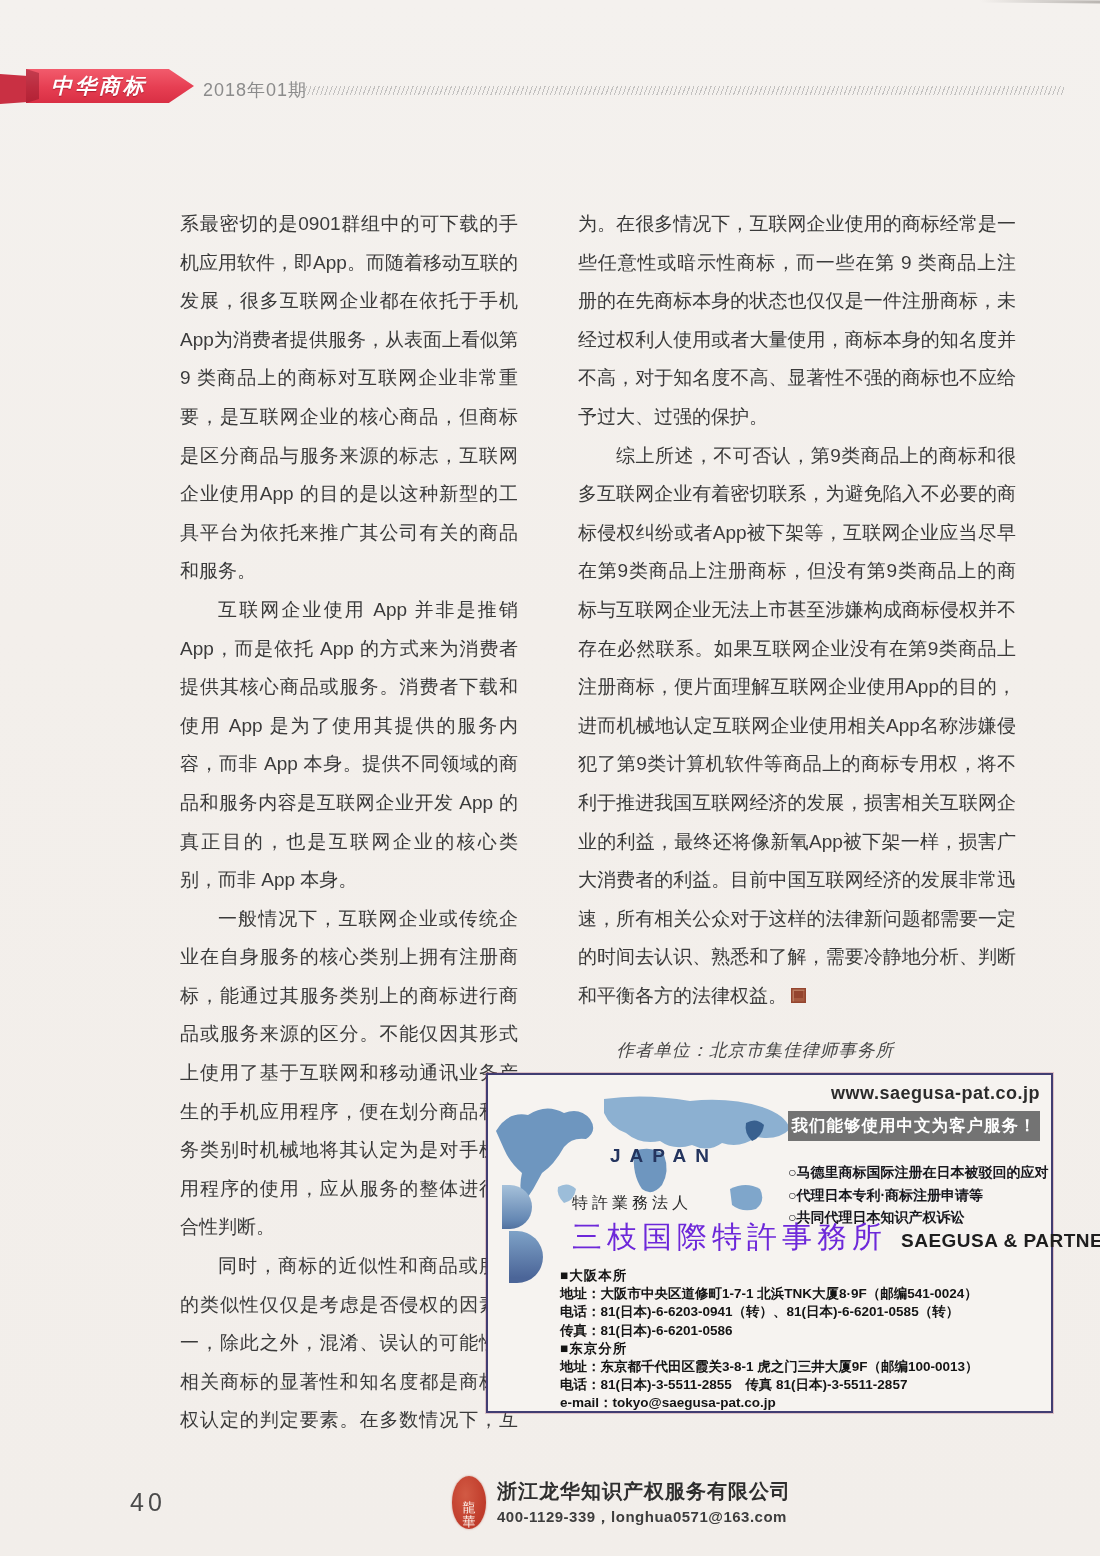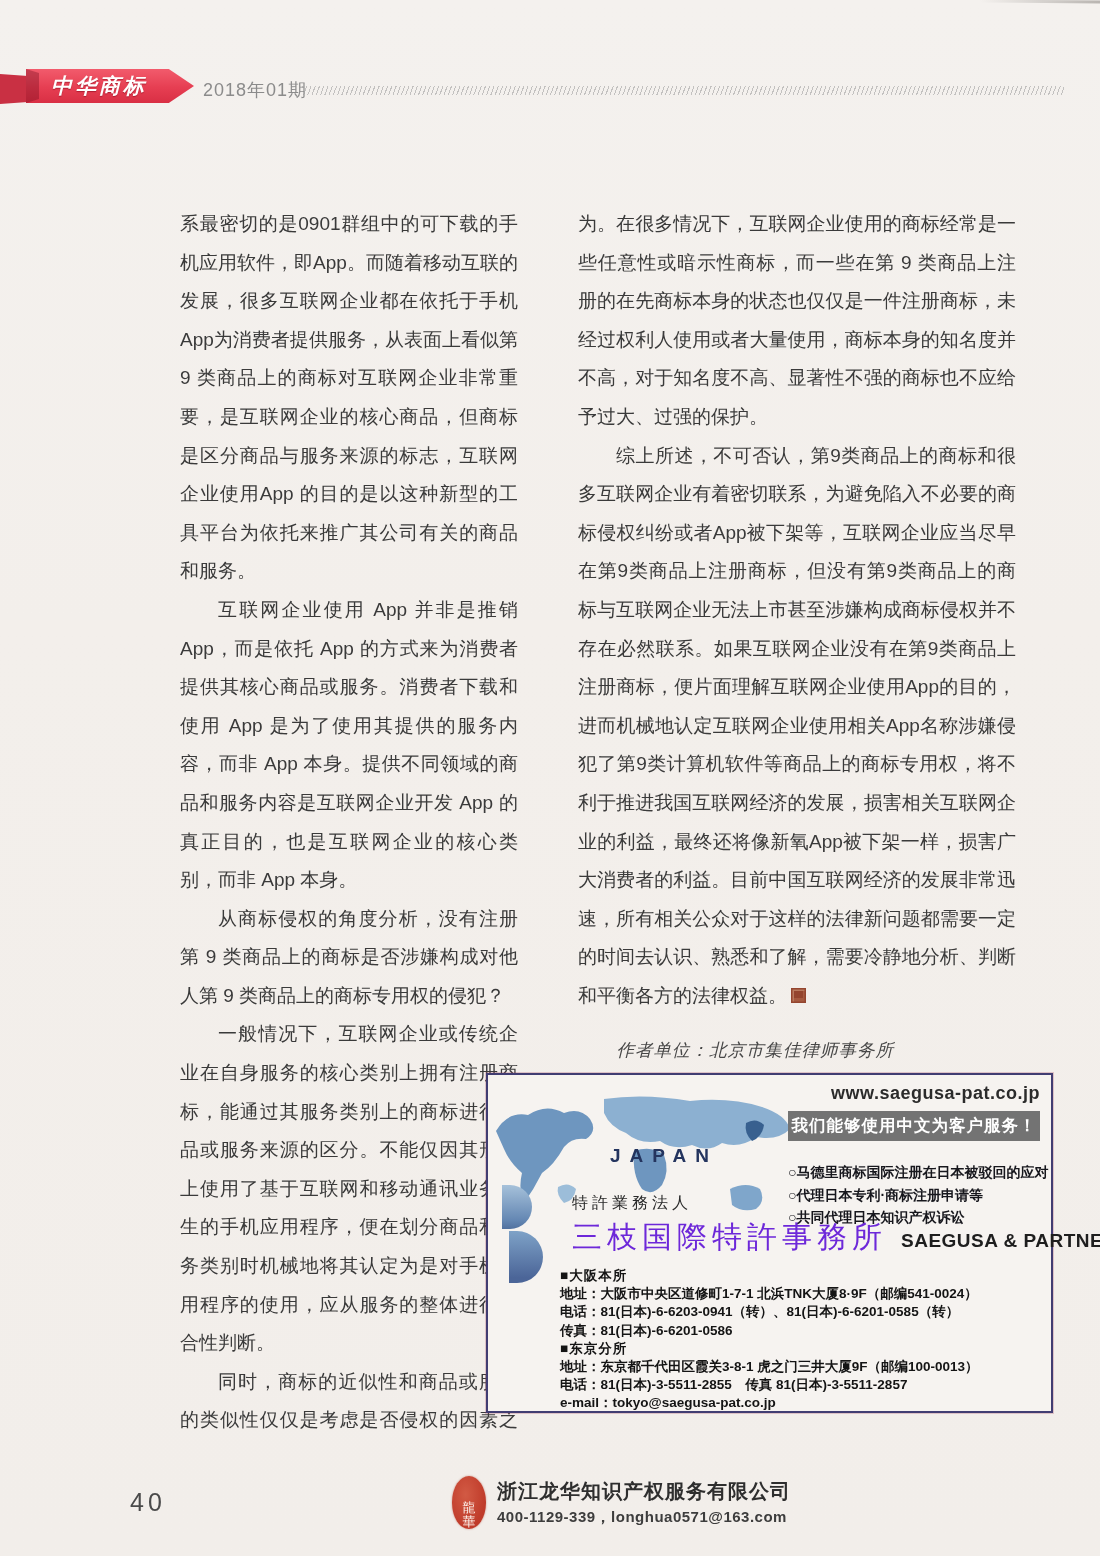--- a/index.html
+++ b/index.html
@@ -103,21 +103,20 @@
     <span class="ribbon-text">中华商标</span>
   </div>
   <div class="ribbon-fold"></div>
   <span class="issue-label">2018年01期</span>
   <div class="header-rule"></div>
 
   <div class="col col-left">
     <div class="ad-wrap-spacer"></div>
     <p class="noindent">系最密切的是0901群组中的可下载的手机应用软件，即App。而随着移动互联的发展，很多互联网企业都在依托于手机App为消费者提供服务，从表面上看似第 9 类商品上的商标对互联网企业非常重要，是互联网企业的核心商品，但商标是区分商品与服务来源的标志，互联网企业使用App 的目的是以这种新型的工具平台为依托来推广其公司有关的商品和服务。</p>
     <p>互联网企业使用 App 并非是推销 App，而是依托 App 的方式来为消费者提供其核心商品或服务。消费者下载和使用 App 是为了使用其提供的服务内容，而非 App 本身。提供不同领域的商品和服务内容是互联网企业开发 App 的真正目的，也是互联网企业的核心类别，而非 App 本身。</p>
-    <p>从商标侵权的角度分析，没有注册第 9 类商品上的商标是否涉嫌构成对他人第 9 类商品上的商标专用权的侵犯？</p>
     <p>一般情况下，互联网企业或传统企业在自身服务的核心类别上拥有注册商标，能通过其服务类别上的商标进行商品或服务来源的区分。不能仅因其形式上使用了基于互联网和移动通讯业务产生的手机应用程序，便在划分商品和服务类别时机械地将其认定为是对手机应用程序的使用，应从服务的整体进行综合性判断。</p>
     <p>同时，商标的近似性和商品或服务的类似性仅仅是考虑是否侵权的因素之一，除此之外，混淆、误认的可能性及相关商标的显著性和知名度都是商标侵权认定的判定要素。在多数情况下，互联网企业或者传统行业在自己服务的核心类别拥有注册商标，主要的目标消费者是需要这些 App 服务的消费者，而不是需要手机软件的消费者。因此，第 9 类商品上商标的缺失，不一定便会造成相关消费者的混淆误认，不构成侵犯他人第 9 类商品上的商标专用权的行</p>
   </div>
 
   <div class="col col-right">
     <p class="noindent">为。在很多情况下，互联网企业使用的商标经常是一些任意性或暗示性商标，而一些在第 9 类商品上注册的在先商标本身的状态也仅仅是一件注册商标，未经过权利人使用或者大量使用，商标本身的知名度并不高，对于知名度不高、显著性不强的商标也不应给予过大、过强的保护。</p>
     <p><span>综上所述，不可否认，第9类商品上的商标和很多互联网企业有着密切联系，为避免陷入不必要的商标侵权纠纷或者App被下架等，互联网企业应当尽早在第9类商品上注册商标，但没有第9类商品上的商标与互联网企业无法上市甚至涉嫌构成商标侵权并不存在必然联系。如果互联网企业没有在第9类商品上注册商标，便片面理解互联网企业使用App的目的，进而机械地认定互联网企业使用相关App名称涉嫌侵犯了第9类计算机软件等商品上的商标专用权，将不利于推进我国互联网经济的发展，损害相关互联网企业的利益，最终还将像新氧App被下架一样，损害广大消费者的利益。目前中国互联网经济的发展非常迅速，所有相关公众对于这样的法律新问题都需要一定的时间去认识、熟悉和了解，需要冷静地分析、判断和平衡各方的法律权益。</span><span class="end-mark"></span></p>
     <div class="author-line">作者单位：北京市集佳律师事务所</div>
   </div>
 

